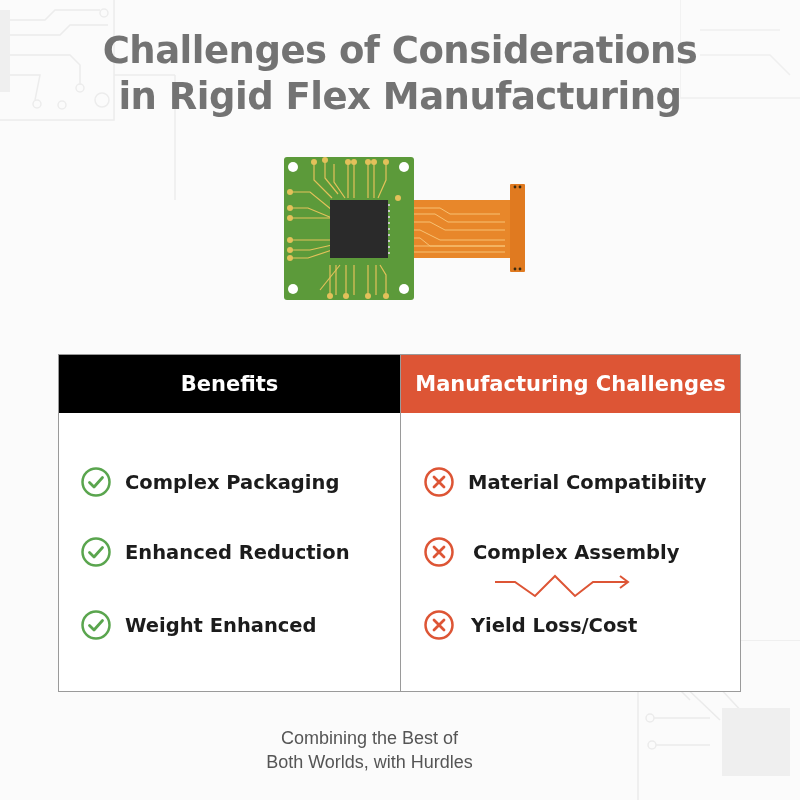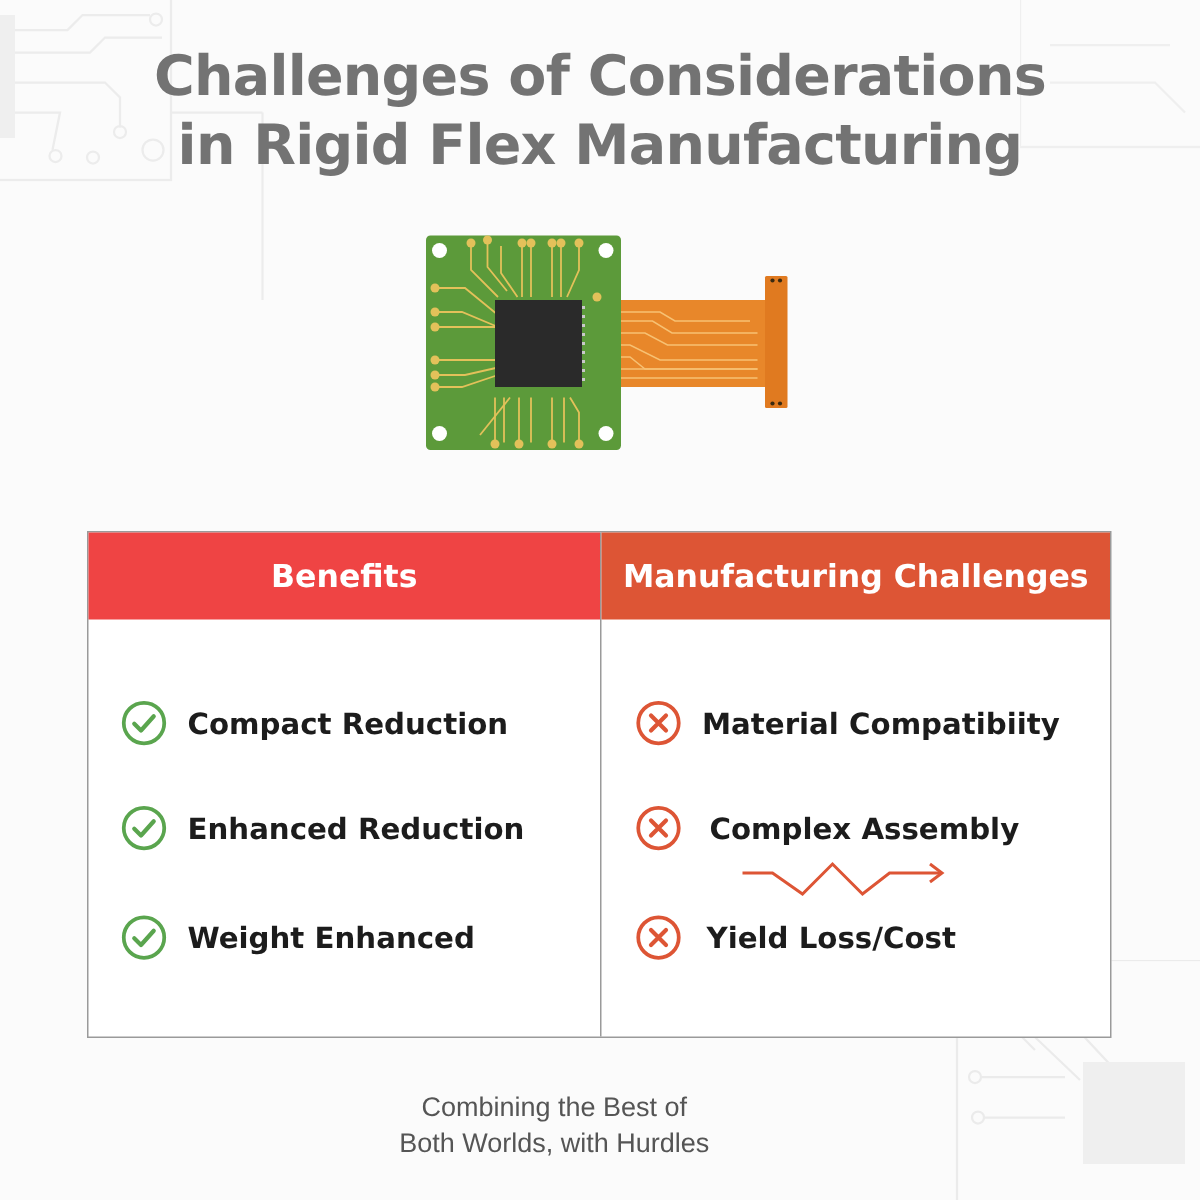--- a/index.html
+++ b/index.html
@@ -19,21 +19,21 @@
     position:absolute; left:58px; top:354px; width:683px; height:338px;
     border:1.5px solid #9a9a9a; background:#ffffff; box-sizing:border-box;
   }
   .col { position:absolute; top:0; bottom:0; }
   .col.left { left:0; width:341px; border-right:1.5px solid #9a9a9a; }
   .col.right { left:342px; right:0; }
   .head {
     height:58px; display:flex; align-items:center; justify-content:center;
     color:#fff; font-weight:bold; font-size:21px; font-family:"DejaVu Sans", sans-serif;
   }
-  .head.green { background:#ef4444; }
+  .head.green { background:#000000; }
   .head.red { background:#dd5535; }
   .item {
     position:absolute; display:flex; align-items:center;
     font-weight:bold; font-size:19.5px; color:#1c1c1c; font-family:"DejaVu Sans", sans-serif;
   }
   .item svg { width:32px; height:32px; margin-right:13px; flex:none; }
   .zigzag { position:absolute; left:493px; top:570px; }
   .caption {
     position:absolute; left:0; top:726px; width:739px; text-align:center;
     color:#555; font-size:18px; line-height:24px;
@@ -183,21 +183,21 @@
   <div class="col right">
     <div class="head red">Manufacturing Challenges</div>
   </div>
 </div>
 
 <div class="item" style="left:80px;top:466px">
   <svg viewBox="0 0 32 32">
       <circle cx="16" cy="16" r="13.5" fill="none" stroke="#5aa54e" stroke-width="2.5"></circle>
       <path d="M9.5 16.5 L14 21 L22.5 11.5" fill="none" stroke="#5aa54e" stroke-width="2.8" stroke-linecap="round" stroke-linejoin="round"></path>
     </svg>
-  <span>Compact Reduction</span>
+  <span>Complex Packaging</span>
 </div>
 <div class="item" style="left:80px;top:536px">
   <svg viewBox="0 0 32 32">
       <circle cx="16" cy="16" r="13.5" fill="none" stroke="#5aa54e" stroke-width="2.5"></circle>
       <path d="M9.5 16.5 L14 21 L22.5 11.5" fill="none" stroke="#5aa54e" stroke-width="2.8" stroke-linecap="round" stroke-linejoin="round"></path>
     </svg>
   <span>Enhanced Reduction</span>
 </div>
 <div class="item" style="left:80px;top:609px">
   <svg viewBox="0 0 32 32">

